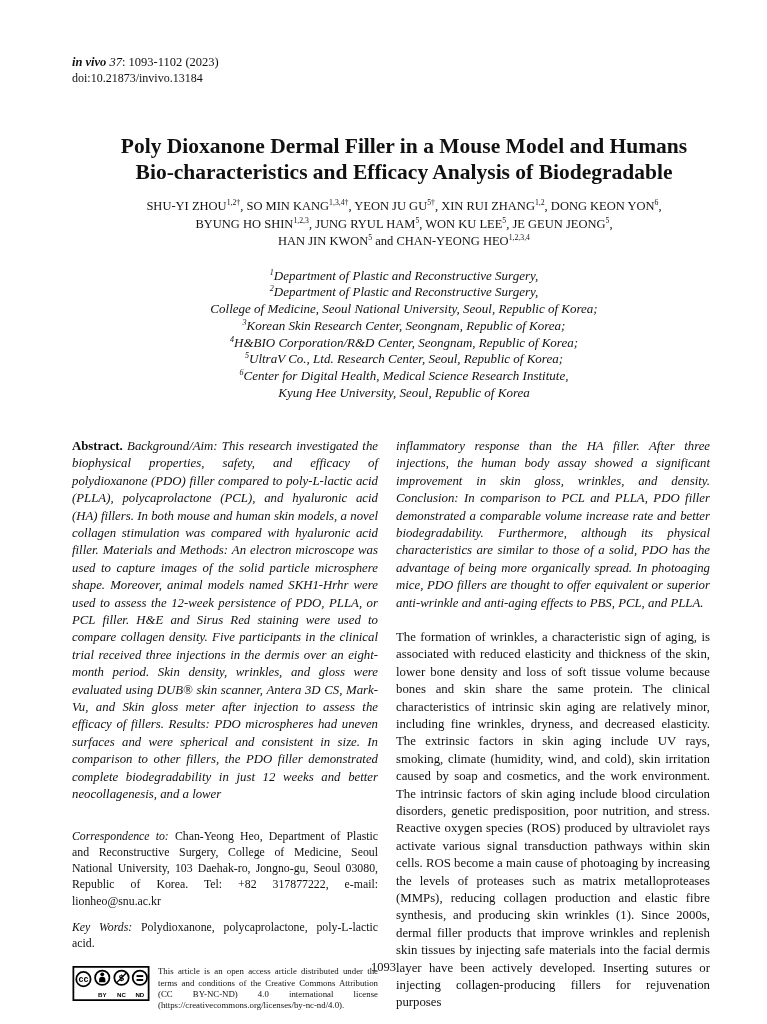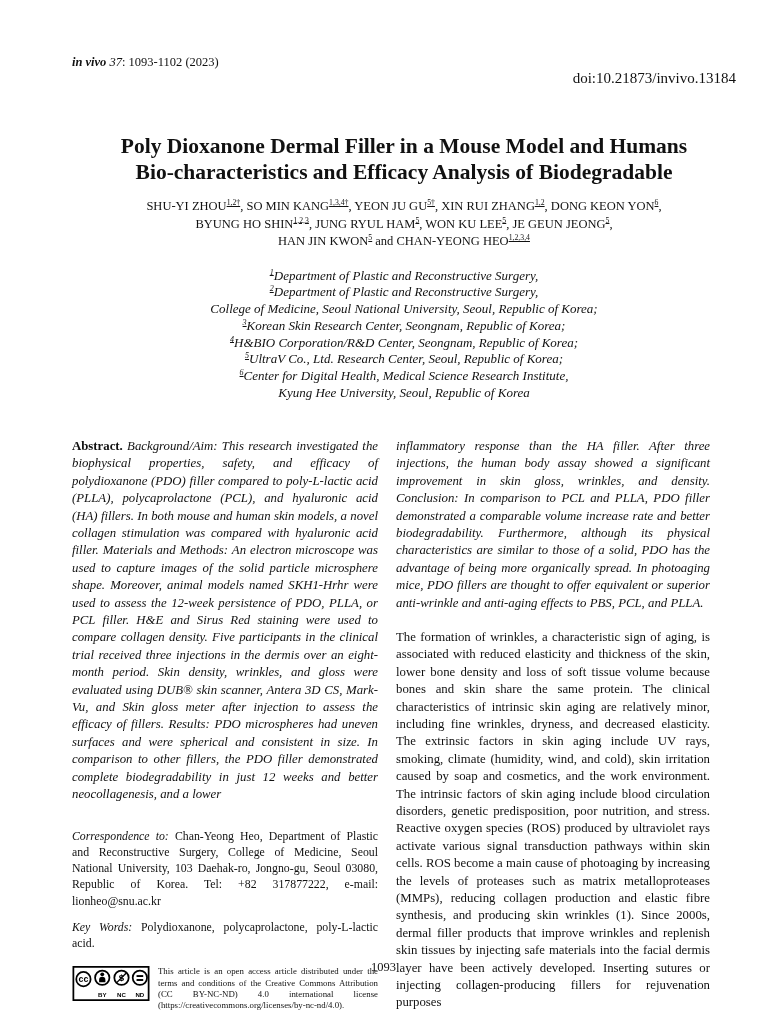--- a/index.html
+++ b/index.html
@@ -10,29 +10,29 @@
     padding:55px 31px 0 72px;
     background:#ffffff;
     color:#111111;
     font-family:"Liberation Serif","DejaVu Serif",serif;
     overflow:hidden;
   }
   
   .jline { font-size:12.5px; line-height:15px; }
   .jname { font-weight:bold; font-style:italic; }
   .jvol  { font-style:italic; }
-  .doi   { font-size:15px; line-height:13px; margin-top:2px;text-align:right; }
+  .doi   { font-size:12px; line-height:13px; margin-top:2px; }
 
   
   .title { margin:49px 0 0 0; text-align:center; font-size:21.5px; line-height:25.5px; font-weight:bold; }
   .tline { display:block; }
 
   
   .authors { margin-top:13px; text-align:center; font-size:12.5px; line-height:17.5px; }
-  sup { font-size:0.62em; line-height:0; vertical-align:super;text-decoration:underline; }
+  sup { font-size:0.62em; line-height:0; vertical-align:super; }
 
   
   .affiliations { margin-top:17px; text-align:center; font-style:italic; font-size:13px; line-height:16.8px; }
 
   
   .columns { display:flex; gap:18px; margin-top:36px; align-items:stretch; }
   .col-left  { width:306px; display:flex; flex-direction:column; }
   .col-right { width:314px; }
   p { margin:0; text-align:justify; }
   .abstract-p { font-style:italic; font-size:12.8px; line-height:17.4px; }

